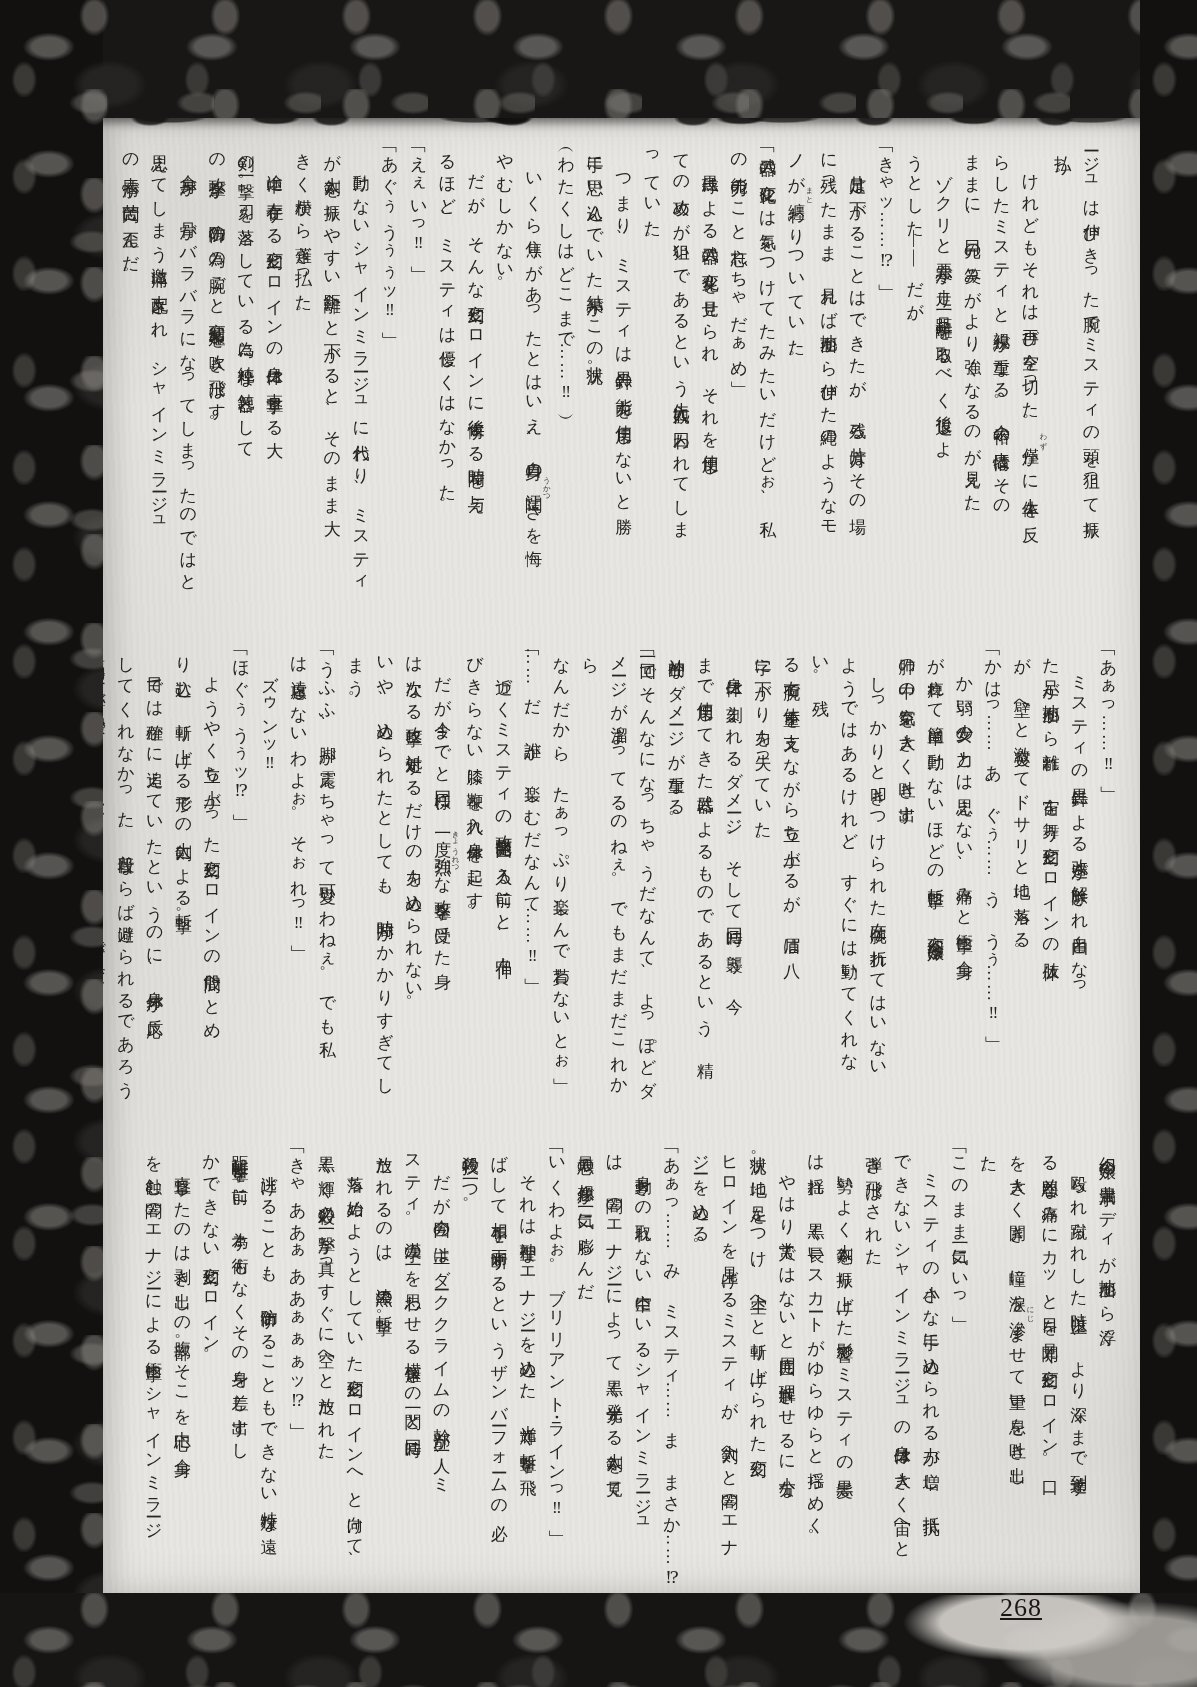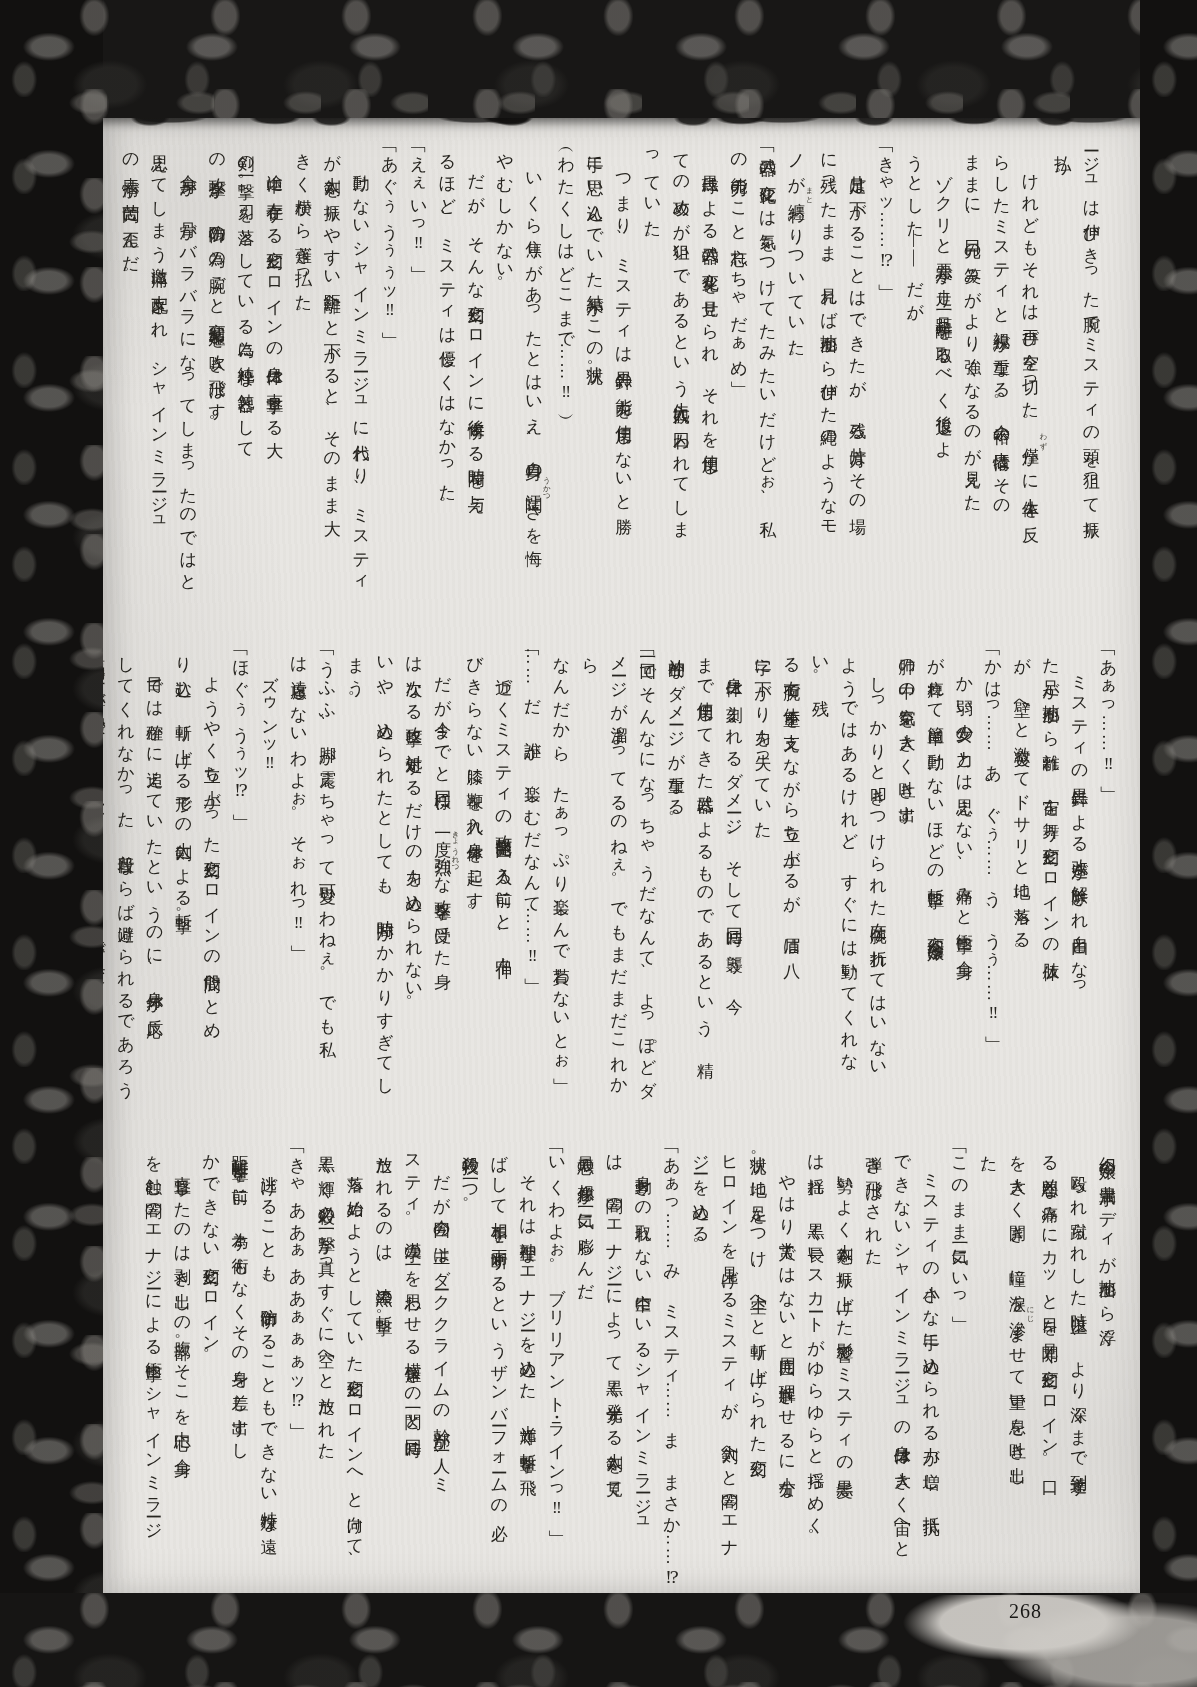--- a/index.html
+++ b/index.html
@@ -35,21 +35,21 @@
   .frame-bottom{left:0;bottom:0;width:1197px;height:94px;background-color:#161514;}
   
   .pagenum-patch{
     position:absolute;right:0;bottom:0;width:300px;height:92px;
     background:
       radial-gradient(ellipse 150px 48px at 42% 30%, rgba(206,203,198,.95) 0 55%, rgba(206,203,198,0) 80%),
       radial-gradient(ellipse 170px 60px at 80% 60%, rgba(177,174,169,.85) 0 55%, rgba(177,174,169,0) 82%);
   }
   .pagenum{
     position:absolute;right:155px;bottom:66px;
-    font-size:20px;color:#191816;letter-spacing:1px;line-height:1;
+    font-size:26px;color:#191816;letter-spacing:1px;line-height:1;text-decoration:underline;
   }
   
   .paper{
     position:absolute;left:103px;top:118px;width:1037px;height:1475px;
     background-color:#e8e6e2;
     background-image:
       radial-gradient(ellipse 420px 300px at 8% 6%, rgba(0,0,0,.06), transparent 70%),
       radial-gradient(ellipse 500px 380px at 96% 90%, rgba(0,0,0,.05), transparent 72%),
       radial-gradient(ellipse 300px 900px at 0% 50%, rgba(0,0,0,.05), transparent 70%),
       repeating-linear-gradient(88deg, rgba(0,0,0,.015) 0 3px, rgba(255,255,255,.02) 3px 6px);

